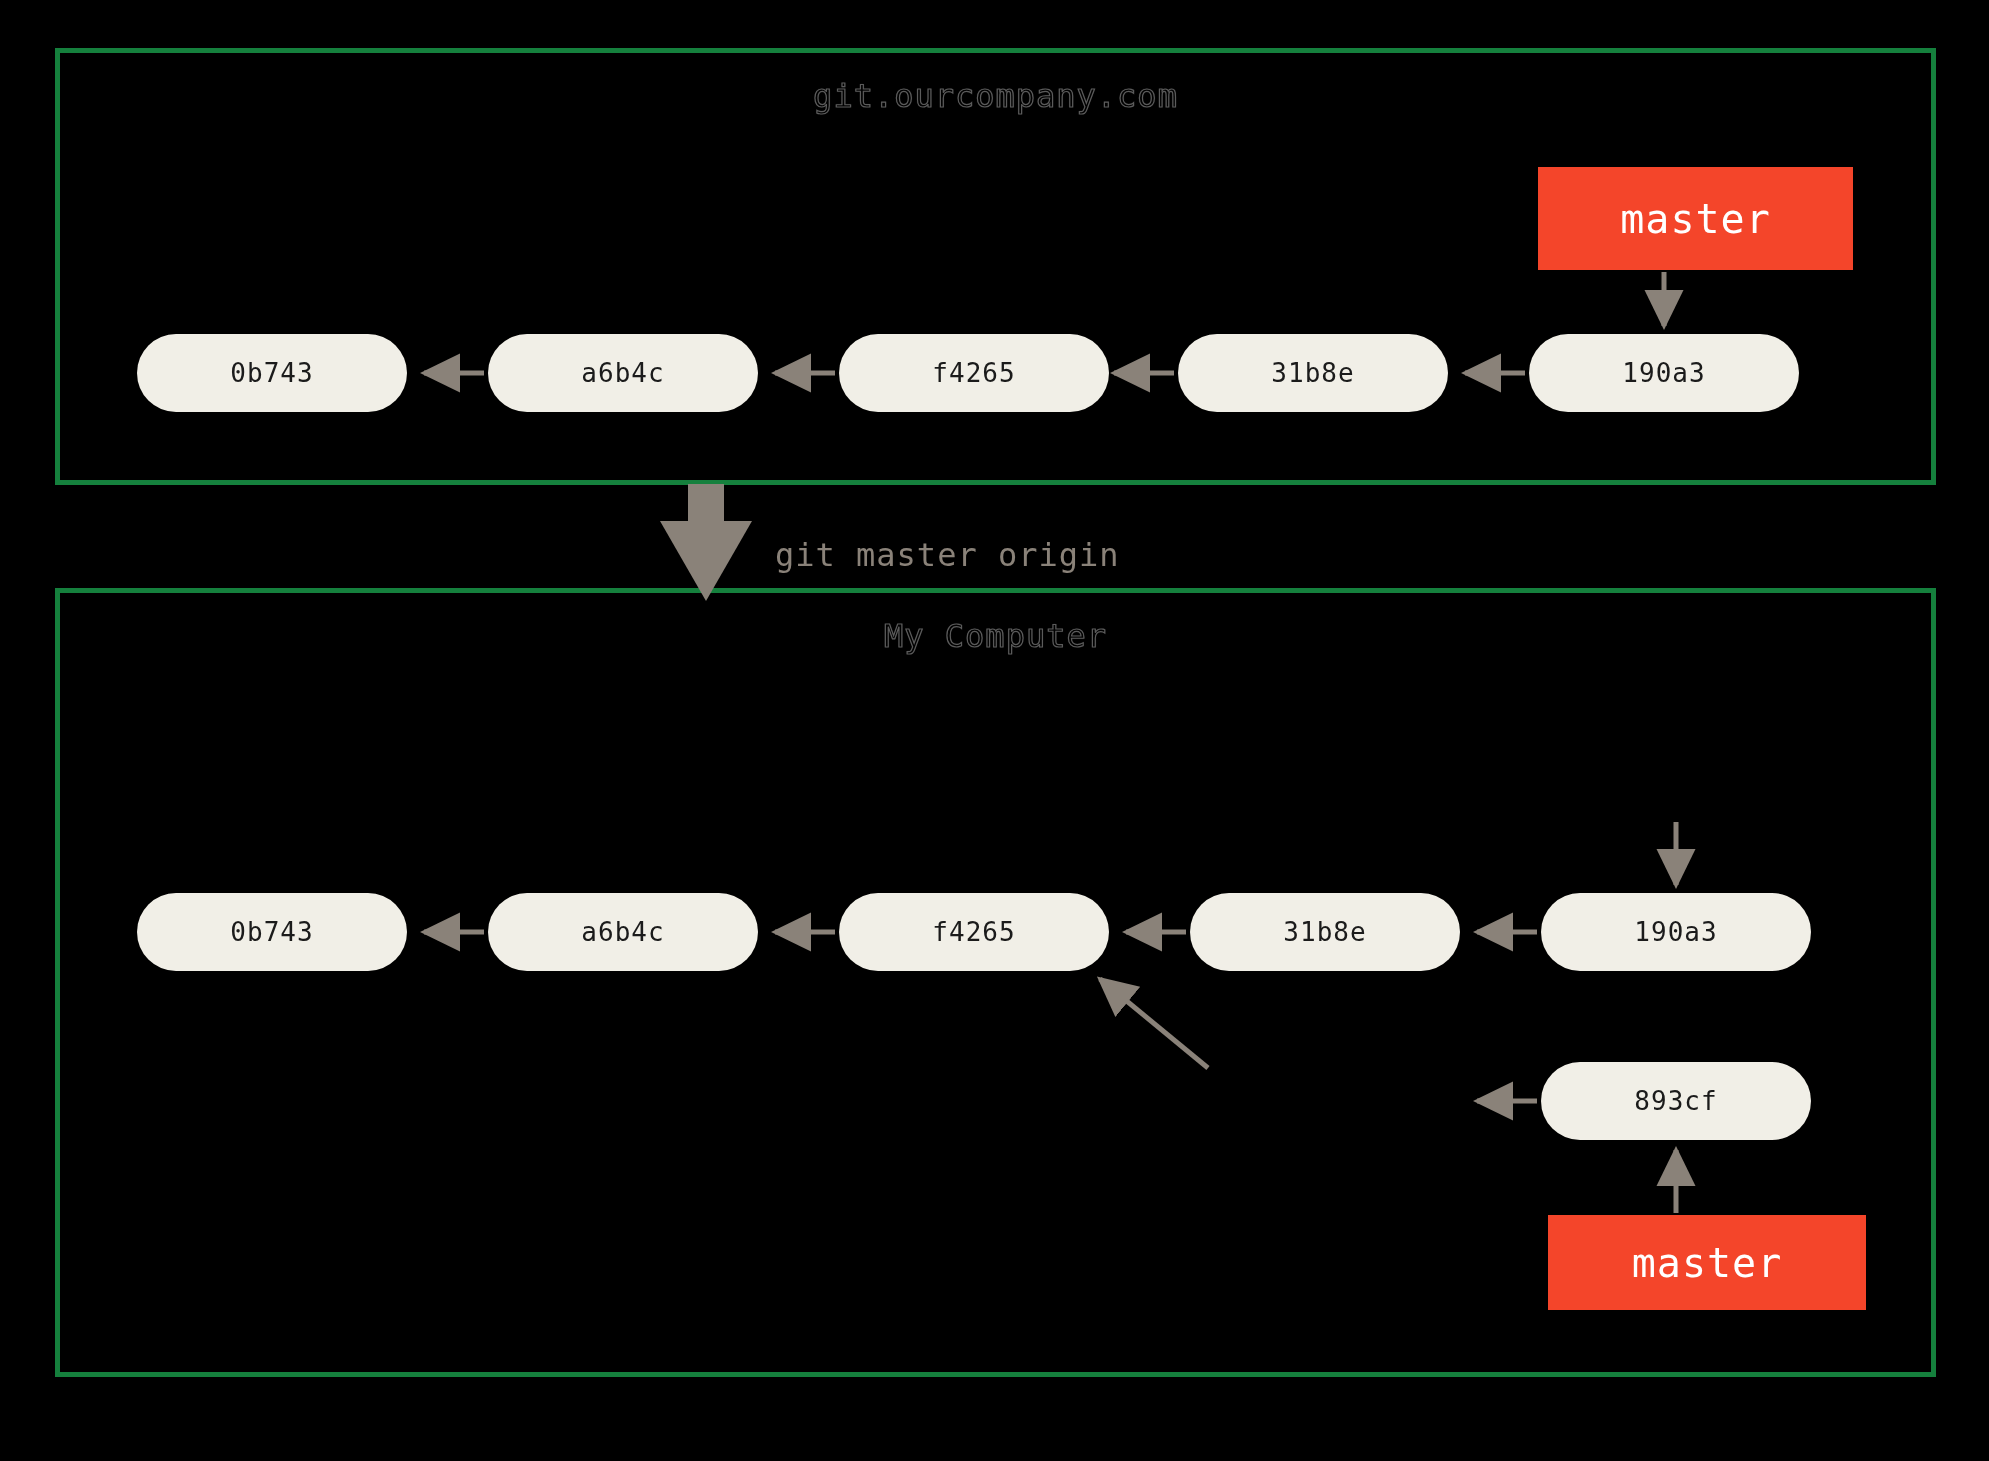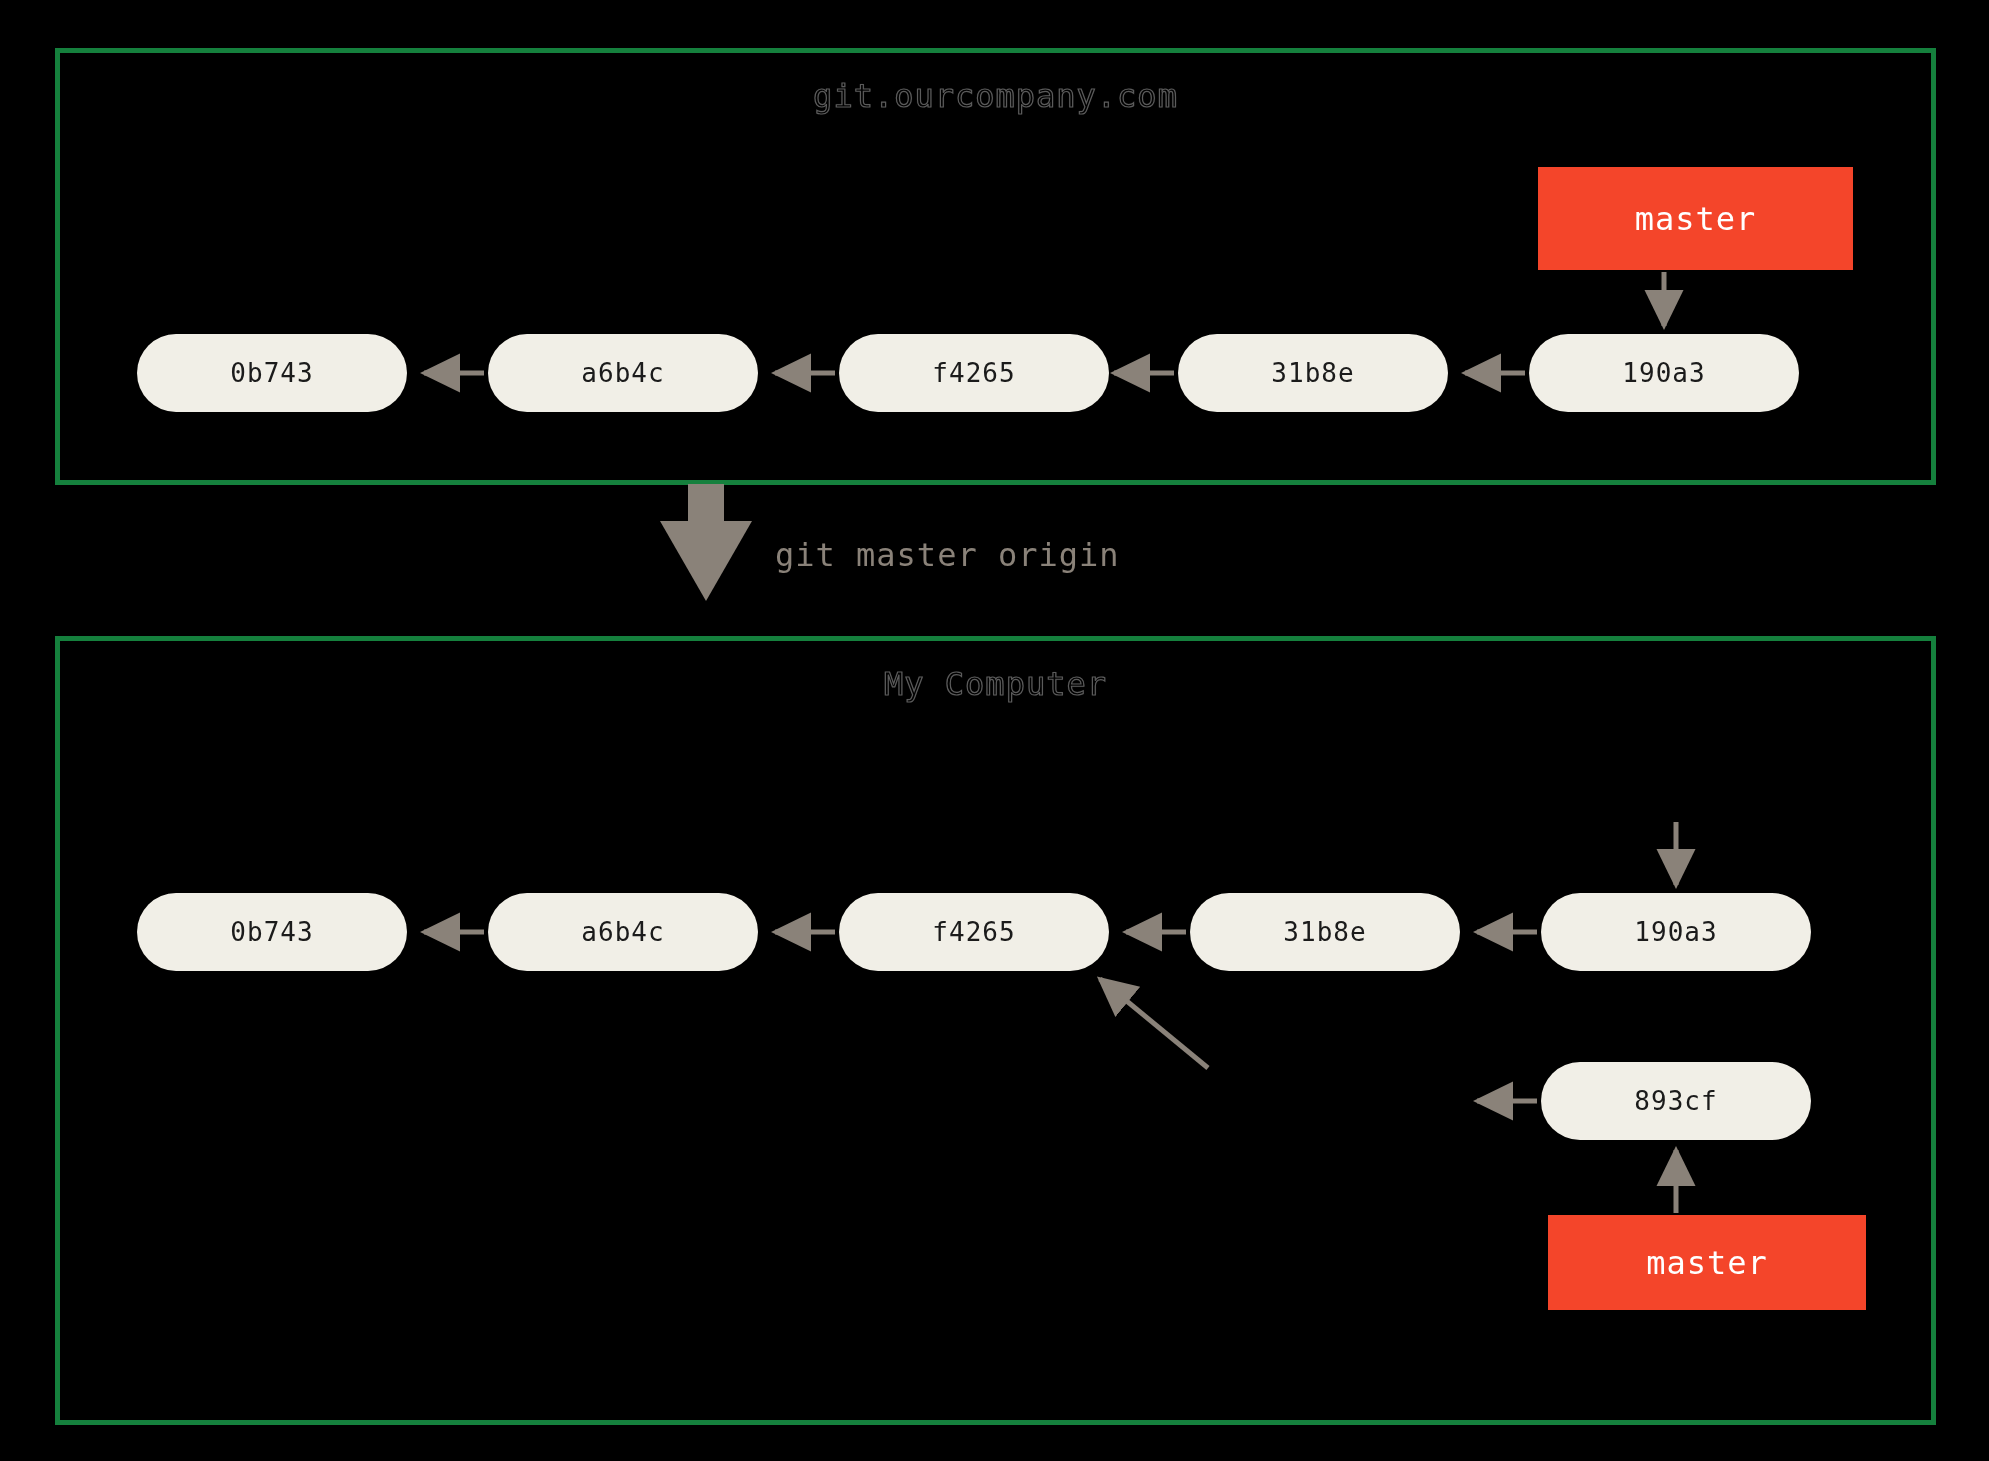--- a/index.html
+++ b/index.html
@@ -33,21 +33,21 @@
     box-sizing: border-box;
   }
   #panel-remote {
     left: 55px;
     top: 48px;
     width: 1881px;
     height: 437px;
   }
   #panel-local {
     left: 55px;
-    top: 636px;
+    top: 588px;
     width: 1881px;
     height: 789px;
   }
 
   .panel-title {
     position: absolute;
     left: 0;
     width: 100%;
     text-align: center;
     font-size: 32px;
@@ -78,21 +78,21 @@
   }
 
   
   .branch {
     position: absolute;
     background: #f4452a;
     color: #ffffff;
     display: flex;
     align-items: center;
     justify-content: center;
-    font-size: 32px;
+    font-size: 40px;
     letter-spacing: 1px;
     box-sizing: border-box;
   }
 
   
   #arrows {
     position: absolute;
     left: 0;
     top: 0;
     width: 1989px;

